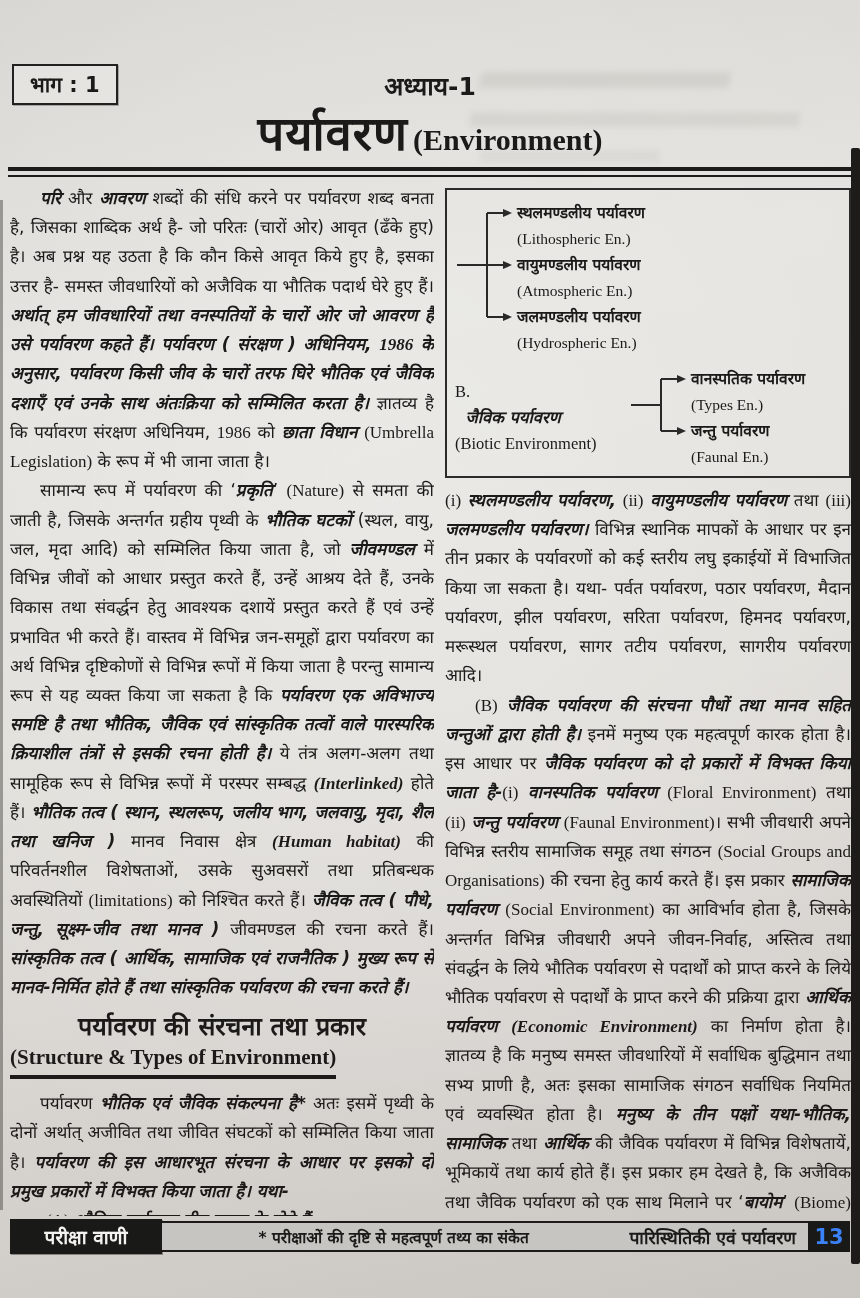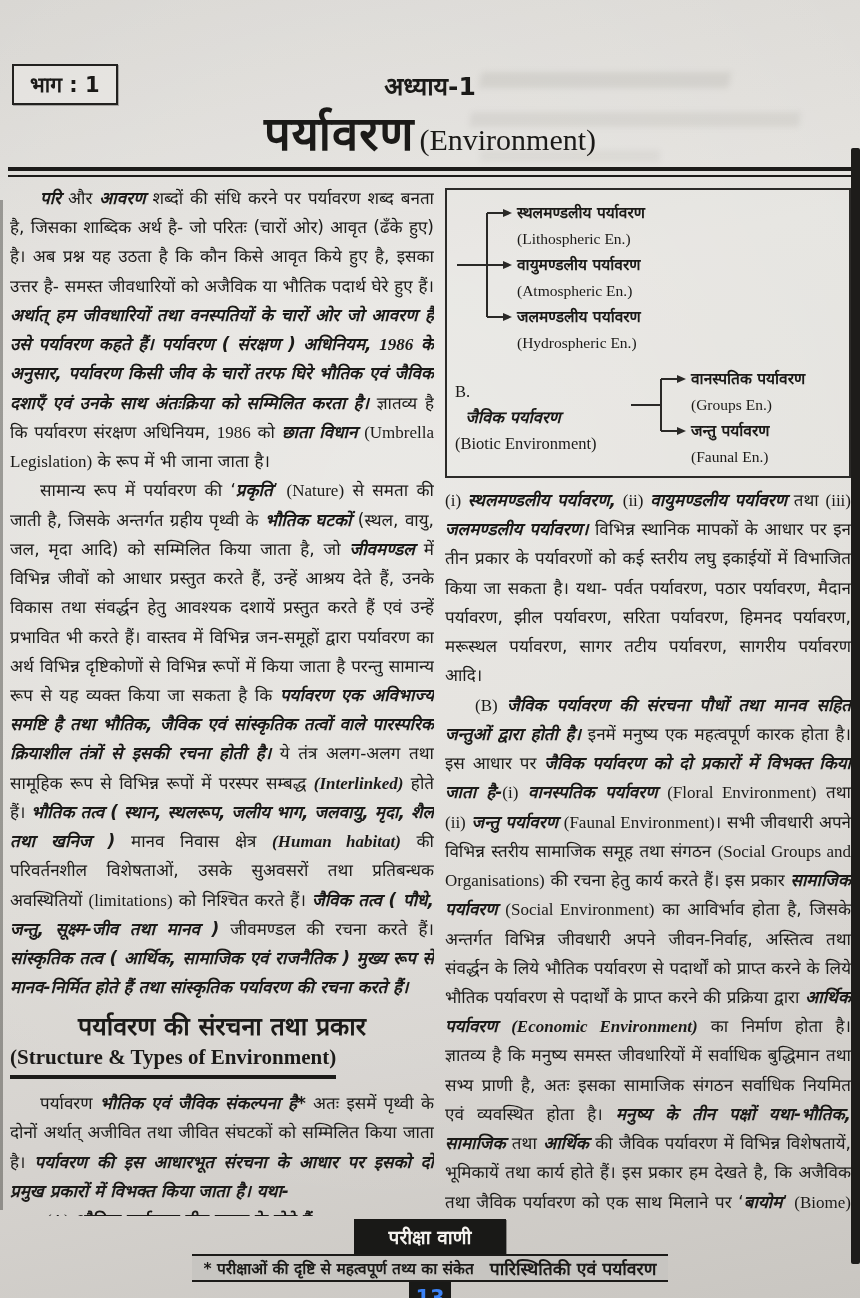--- a/index.html
+++ b/index.html
@@ -24,21 +24,21 @@
 
   
   .part-badge{
     position:absolute;top:64px;left:12px;border:2px solid #22211f;
     padding:4px 16px 5px;font-size:21px;font-weight:700;
     background:rgba(240,238,234,.45);box-shadow:1px 1px 0 rgba(0,0,0,.25);
   }
   .chapter{position:absolute;top:68px;left:0;right:0;text-align:center;font-size:25px;font-weight:700;}
   .title-line{position:absolute;top:100px;left:0;right:0;text-align:center;white-space:nowrap;}
   .title-hi{font-size:47px;font-weight:700;letter-spacing:1px;}
-  .title-en{font-size:30px;font-weight:400;font-family:"Liberation Serif","DejaVu Serif",serif;}
+  .title-en{font-size:30px;font-weight:700;font-family:"Liberation Serif","DejaVu Serif",serif;}
   .title-rule{position:absolute;top:167px;left:8px;right:9px;height:4px;
     border-top:4px solid #1d1c1a;border-bottom:2px solid #1d1c1a;}
 
   
   .columns{position:absolute;top:184px;left:10px;right:9px;bottom:82px;display:flex;gap:11px;overflow:hidden;}
   .col{overflow:hidden;}
   .col.left{width:424px;}
   .col.right{flex:1;}
   .col p{margin:0;text-align:justify;text-indent:30px;font-size:17px;line-height:1.72;}
   .col p.noindent{text-indent:0;}
@@ -55,21 +55,21 @@
   .diagram{border:2.5px solid #2c2b29;padding:10px 4px 6px 8px;margin:4px 0 8px;background:rgba(236,234,230,.25);}
   .drow{display:flex;align-items:flex-start;}
   .drow + .drow{margin-top:10px;border-top:0;}
   .dlabel{width:174px;font-size:16.5px;line-height:26px;align-self:center;flex:none;}
   .dconn{flex:none;align-self:flex-start;margin:0 2px;}
   .ditems{flex:1;min-width:0;}
   .dhi{font-weight:700;font-size:15.5px;line-height:26px;white-space:nowrap;}
   .den{font-family:"Liberation Serif","DejaVu Serif",serif;font-size:15.5px;line-height:26px;white-space:nowrap;}
 
   
-  .footer{position:absolute;left:10px;right:10px;bottom:44px;height:35px;display:flex;align-items:center;flex-direction:column;}
+  .footer{position:absolute;left:10px;right:10px;bottom:44px;height:35px;display:flex;align-items:center;}
   .brand{flex:none;width:152px;height:35px;background:#191917;color:#f4f2ee;font-weight:700;font-size:19px;
     display:flex;align-items:center;justify-content:center;box-shadow:1px 1px 0 rgba(0,0,0,.35);}
   .strip{flex:1;height:27px;border-top:2.5px solid #1c1b19;border-bottom:2.5px solid #1c1b19;
     background:#c7c5c1;display:flex;align-items:center;padding:0 12px;gap:16px;min-width:0;}
   .note{flex:1;text-align:center;font-weight:700;font-size:15.5px;white-space:nowrap;overflow:hidden;}
   .book{flex:none;font-weight:700;font-size:17.5px;white-space:nowrap;}
   .pageno{flex:none;width:42px;height:31px;background:#191917;color:#3b82f6;font-weight:700;font-size:21px;
     display:flex;align-items:center;justify-content:center;}
 </style>
 </head>
@@ -129,21 +129,21 @@
 
         <div class="drow">
           <div class="dlabel"><span class="lat">B.</span><br>&nbsp;&nbsp;<b>जैविक पर्यावरण</b><br><span class="lat">(Biotic Environment)</span></div>
           <svg class="dconn" width="58" height="104" viewBox="0 0 58 104">
             <path d="M0 39 H30 M30 13 V65 M30 13 H46 M30 65 H46" stroke="#2a2927" stroke-width="2" fill="none"></path>
             <polygon points="46,9 55,13 46,17" fill="#2a2927"></polygon>
             <polygon points="46,61 55,65 46,69" fill="#2a2927"></polygon>
           </svg>
           <div class="ditems">
             <div class="dhi">वानस्पतिक पर्यावरण</div>
-            <div class="den">(Groups En.)</div>
+            <div class="den">(Types En.)</div>
             <div class="dhi">जन्तु पर्यावरण</div>
             <div class="den">(Faunal En.)</div>
           </div>
         </div>
 
       </div>
 
       <p class="noindent"><span class="lat">(i)</span> <b>स्थलमण्डलीय पर्यावरण,</b> <span class="lat">(ii)</span> <b>वायुमण्डलीय पर्यावरण</b> तथा <span class="lat">(iii)</span> <b>जलमण्डलीय पर्यावरण।</b> विभिन्न स्थानिक मापकों के आधार पर इन तीन प्रकार के पर्यावरणों को कई स्तरीय लघु इकाईयों में विभाजित किया जा सकता है। यथा- पर्वत पर्यावरण, पठार पर्यावरण, मैदान पर्यावरण, झील पर्यावरण, सरिता पर्यावरण, हिमनद पर्यावरण, मरूस्थल पर्यावरण, सागर तटीय पर्यावरण, सागरीय पर्यावरण आदि।</p>
       <p><span class="lat">(B)</span> <b>जैविक पर्यावरण की संरचना पौधों तथा मानव सहित जन्तुओं द्वारा होती है।</b> इनमें मनुष्य एक महत्वपूर्ण कारक होता है। इस आधार पर <b>जैविक पर्यावरण को दो प्रकारों में विभक्त किया जाता है-</b><span class="lat">(i)</span> <b>वानस्पतिक पर्यावरण</b> <span class="lat">(Floral Environment)</span> तथा <span class="lat">(ii)</span> <b>जन्तु पर्यावरण</b> <span class="lat">(Faunal Environment)</span>। सभी जीवधारी अपने विभिन्न स्तरीय सामाजिक समूह तथा संगठन <span class="lat">(Social Groups and Organisations)</span> की रचना हेतु कार्य करते हैं। इस प्रकार <b>सामाजिक पर्यावरण</b> <span class="lat">(Social Environment)</span> का आविर्भाव होता है, जिसके अन्तर्गत विभिन्न जीवधारी अपने जीवन-निर्वाह, अस्तित्व तथा संवर्द्धन के लिये भौतिक पर्यावरण से पदार्थों को प्राप्त करने के लिये भौतिक पर्यावरण से पदार्थों के प्राप्त करने की प्रक्रिया द्वारा <b>आर्थिक पर्यावरण <span class="lat">(Economic Environment)</span></b> का निर्माण होता है। ज्ञातव्य है कि मनुष्य समस्त जीवधारियों में सर्वाधिक बुद्धिमान तथा सभ्य प्राणी है, अतः इसका सामाजिक संगठन सर्वाधिक नियमित एवं व्यवस्थित होता है। <b>मनुष्य के तीन पक्षों यथा-भौतिक, सामाजिक</b> तथा <b>आर्थिक</b> की जैविक पर्यावरण में विभिन्न विशेषतायें, भूमिकायें तथा कार्य होते हैं। इस प्रकार हम देखते है, कि अजैविक तथा जैविक पर्यावरण को एक साथ मिलाने पर ‘<b>बायोम</b>’ <span class="lat">(Biome)</span> की रचना होती है। जैसे-  एवं  आदि। ( इसकी विस्तृत व्याख्या  में देखें।)</p>
     </section>

